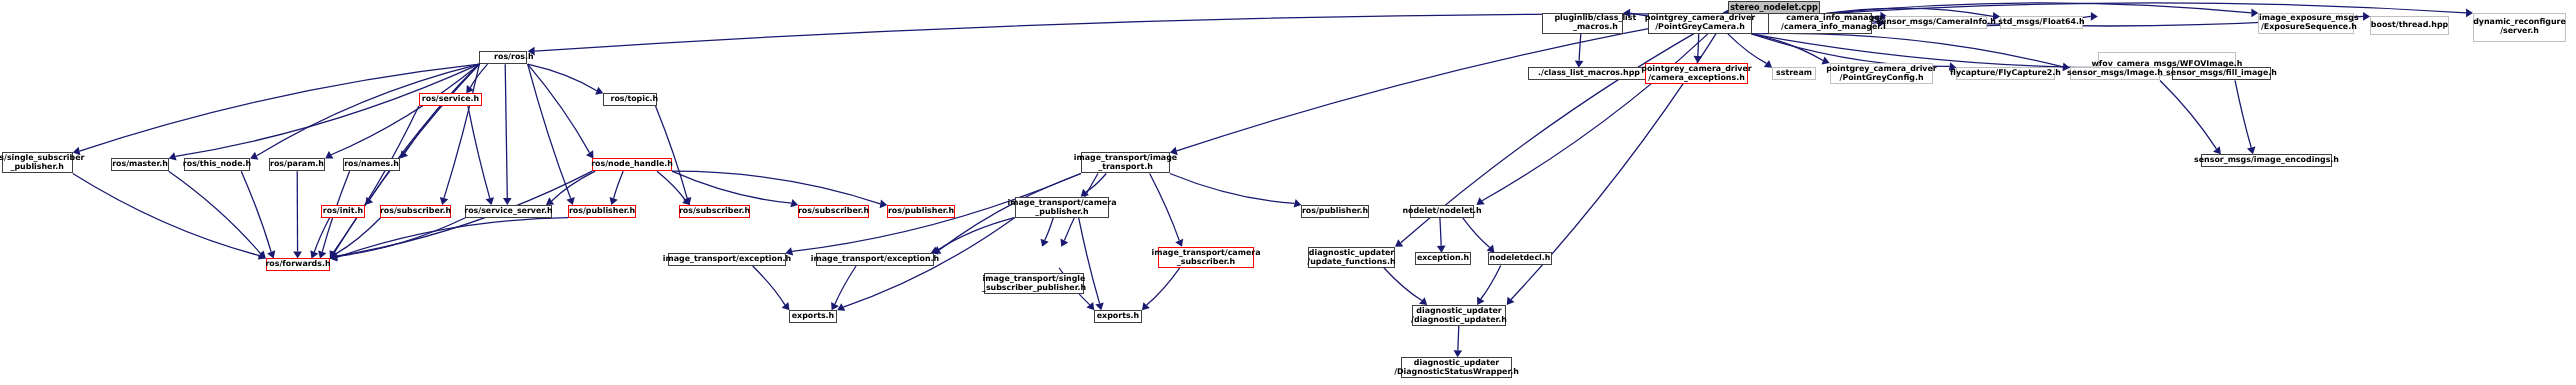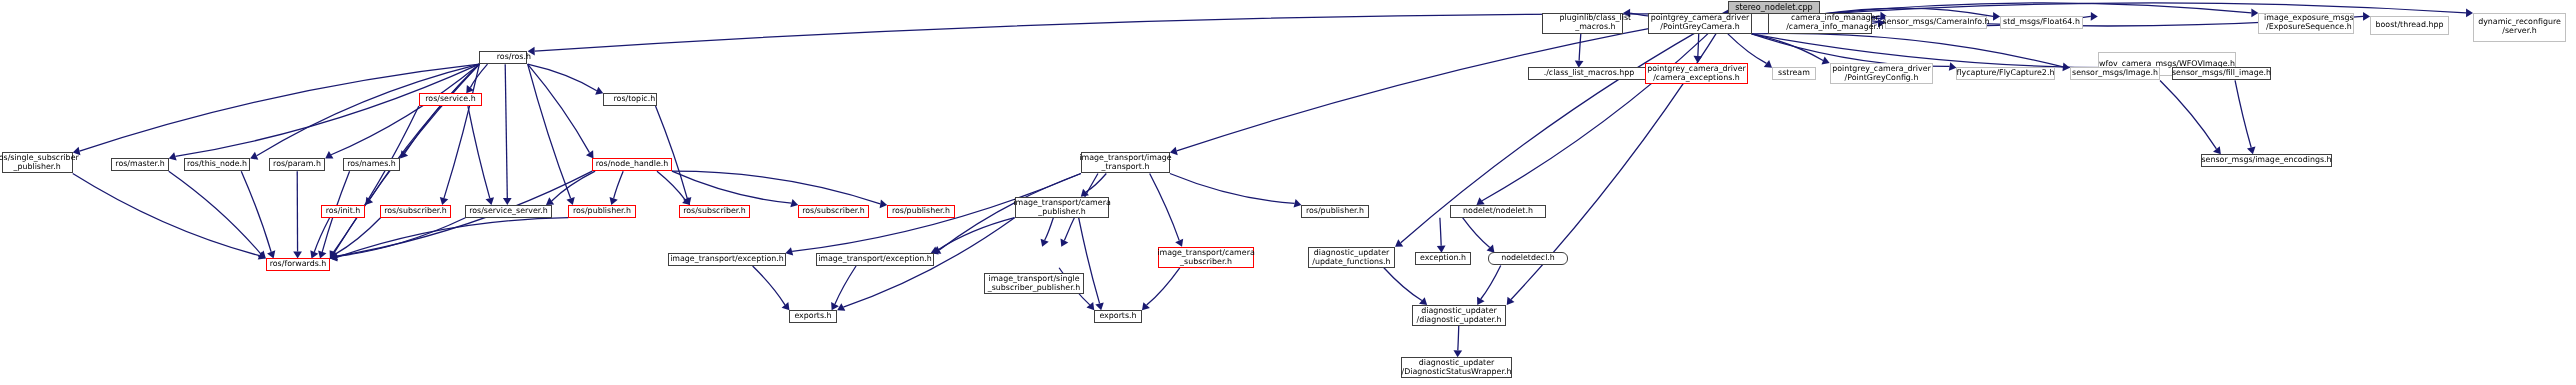--- a/index.html
+++ b/index.html
@@ -41,20 +41,21 @@
     justify-content: center;
     text-align: center;
     line-height: 1.12;
     font-size: 7.9px;
     color: #000000;
     background: #ffffff;
     border: 0.9px solid #404040;
     white-space: pre-line;
     padding: 0.6px 2.3px;
     z-index: 5;
+    font-weight: bold;
   }
   .gnode.root {
     background: #bfbfbf;
     border: 0.9px solid #404040;
     font-size: 8.1px;
   }
   .gnode.redborder {
     border: 1px solid #ff0000;
   }
   .gnode.greyborder {
@@ -234,31 +235,31 @@
     <div class="gnode redborder" style="left: 321px; top: 205px; width: 44px; height: 12.8px;">ros/init.h</div>
     <div class="gnode redborder" style="left: 380px; top: 205px; width: 71px; height: 12.8px;">ros/subscriber.h</div>
     <div class="gnode darkborder" style="left: 465px; top: 205px; width: 87px; height: 12.8px;">ros/service_server.h</div>
     <div class="gnode redborder" style="left: 568px; top: 205px; width: 68px; height: 12.8px;">ros/publisher.h</div>
     <div class="gnode redborder" style="left: 679px; top: 205px; width: 71px; height: 12.8px;">ros/subscriber.h</div>
     <div class="gnode redborder" style="left: 798px; top: 205px; width: 71px; height: 12.8px;">ros/subscriber.h</div>
     <div class="gnode redborder" style="left: 887px; top: 205px; width: 68px; height: 12.8px;">ros/publisher.h</div>
     <div class="gnode darkborder" style="left: 1015px; top: 197px; width: 94px; height: 21px;">image_transport/camera
 _publisher.h</div>
     <div class="gnode darkborder" style="left: 1301px; top: 205px; width: 68px; height: 12.8px;">ros/publisher.h</div>
-    <div class="gnode darkborder" style="left: 1450px; top: 205px; width: 96px; height: 12.8px;">nodelet/nodelet.h</div>
+    <div class="gnode darkborder" style="left: 1410px; top: 205px; width: 64px; height: 12.8px;">nodelet/nodelet.h</div>
     <div class="gnode darkborder" style="left: 668px; top: 253px; width: 118px; height: 12.8px;">image_transport/exception.h</div>
     <div class="gnode darkborder" style="left: 816px; top: 253px; width: 118px; height: 12.8px;">image_transport/exception.h</div>
     <div class="gnode darkborder" style="left: 984px; top: 247px; width: 100px; height: 21px; margin-top: 26px;">image_transport/single
 _subscriber_publisher.h</div>
     <div class="gnode redborder" style="left: 1158px; top: 247px; width: 96px; height: 21px;">image_transport/camera
 _subscriber.h</div>
     <div class="gnode darkborder" style="left: 1308px; top: 247px; width: 87px; height: 21px;">diagnostic_updater
 /update_functions.h</div>
     <div class="gnode darkborder" style="left: 1415px; top: 252px; width: 56px; height: 12.8px;">exception.h</div>
-    <div class="gnode darkborder" style="left: 1488px; top: 252px; width: 80px; height: 12.8px; border-radius: 6px;">nodeletdecl.h</div>
+    <div class="gnode darkborder" style="left: 1488px; top: 252px; width: 64px; height: 12.8px;">nodeletdecl.h</div>
     <div class="gnode darkborder" style="left: 789px; top: 310px; width: 48px; height: 12.8px;">exports.h</div>
     <div class="gnode darkborder" style="left: 1094px; top: 310px; width: 48px; height: 12.8px;">exports.h</div>
     <div class="gnode redborder" style="left: 266px; top: 258px; width: 64px; height: 12.8px;">ros/forwards.h</div>
     <div class="gnode darkborder" style="left: 1412px; top: 305px; width: 94px; height: 21px;">diagnostic_updater
 /diagnostic_updater.h</div>
     <div class="gnode darkborder" style="left: 1401px; top: 357px; width: 111px; height: 21px;">diagnostic_updater
 /DiagnosticStatusWrapper.h</div>
     <div class="gnode darkborder" style="left: 1542px; top: 12.8px; width: 81px; height: 21px; padding-left: 28px;">pluginlib/class_list
 _macros.h</div>
     <div class="gnode darkborder" style="left: 1648px; top: 12.8px; width: 104px; height: 21px;">pointgrey_camera_driver

